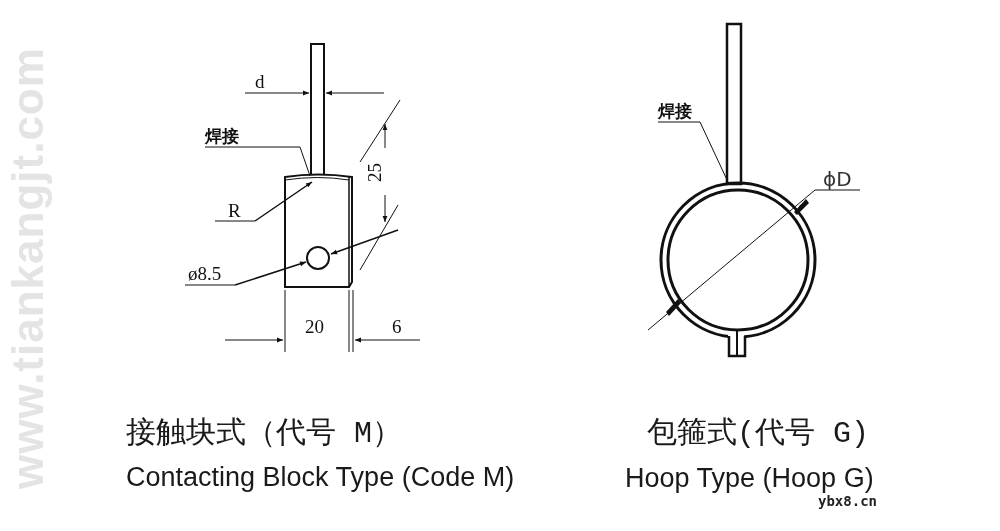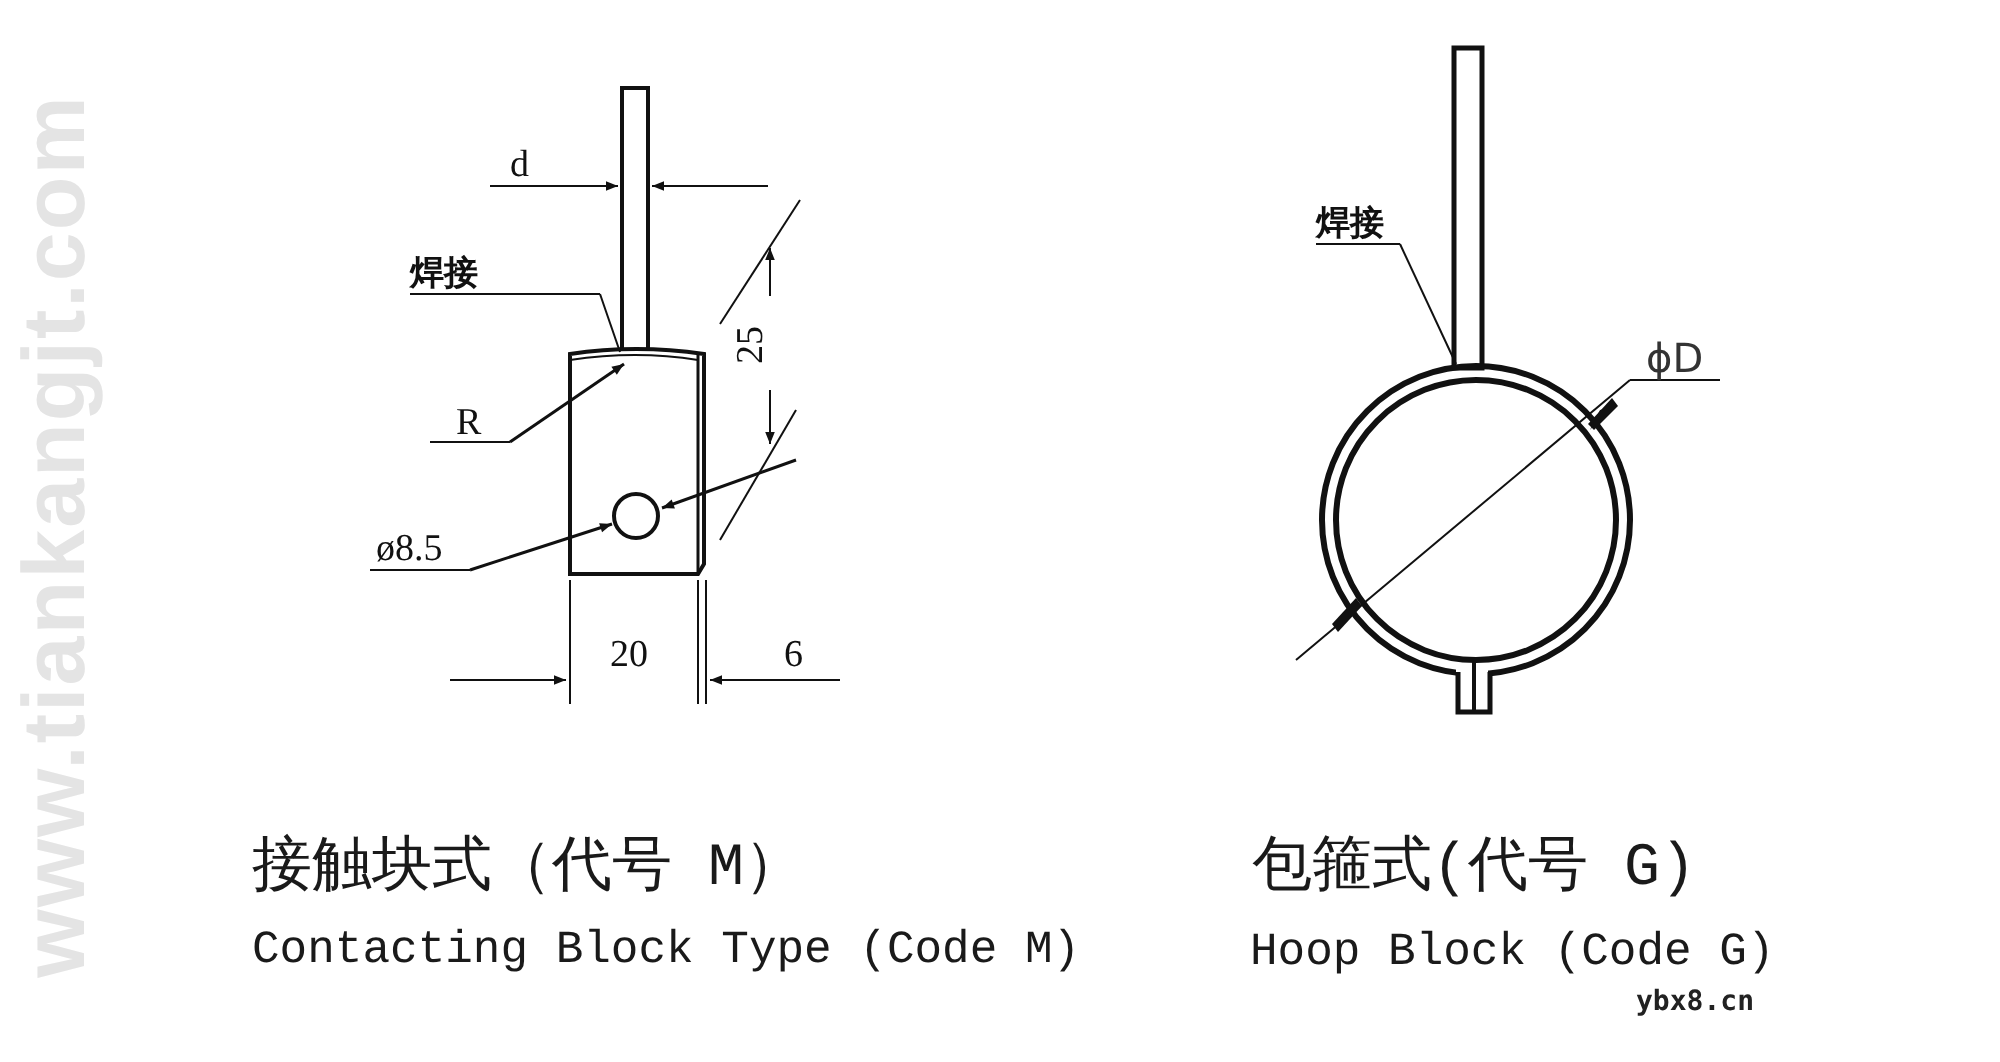--- a/index.html
+++ b/index.html
@@ -9,21 +9,21 @@
     transform:rotate(-90deg); transform-origin:center center;
     font-family:"Liberation Sans", sans-serif; font-weight:bold; font-size:44px;
     color:#e4e4e4; letter-spacing:1px; white-space:nowrap; text-align:center; line-height:40px;
   }
   svg.drawing { position:absolute; left:0; top:0; }
   .dimtxt { font-family:"Liberation Serif", serif; font-size:19px; fill:#111; }
   .cntxt { font-family:"DejaVu Sans", sans-serif; font-weight:bold; font-size:17px; fill:#111; }
   .phi { font-family:"DejaVu Sans", sans-serif; font-size:20px; fill:#333; }
   .caption { position:absolute; color:#1a1a1a; white-space:nowrap; }
   .cap-cn { font-family:Liberation Mono, monospace; font-size:30px; }
-  .cap-en { font-family:Liberation Mono, monospace; font-size:23px; }
+  .cap-en { font-family:Liberation Sans, sans-serif; font-size:27px; }
   .site { position:absolute; left:818px; top:493px; font-family:"DejaVu Sans Mono", monospace; font-size:14px; font-weight:bold; color:#222; background:#fff;text-align:center; }
 </style>
 </head>
 <body>
 
 <div class="watermark">www.tiankangjt.com</div>
 
 <svg class="drawing" width="1000" height="531" viewBox="0 0 1000 531">
   <defs>
     <marker id="arr" viewBox="0 0 10 10" refX="10" refY="5" markerWidth="9" markerHeight="6" orient="auto-start-reverse" markerUnits="userSpaceOnUse">
@@ -95,16 +95,16 @@
     <polygon points="666,312 678,299 681,303 669,316" fill="#111"></polygon>
   </g>
 
   <text class="cntxt" x="658" y="117">焊接</text>
   <text class="phi" x="823" y="186">ϕD</text>
 </svg>
 
 <div class="caption cap-cn" style="left:126px;top:412px;">接触块式（代号 M）</div>
 <div class="caption cap-en" style="left:126px;top:462px;">Contacting Block Type (Code M)</div>
 
-<div class="caption cap-cn" style="left:626px;top:412px;">包箍式(代号 G)</div>
-<div class="caption cap-en" style="left:625px;top:463px;">Hoop Block (Code G)</div>
+<div class="caption cap-cn" style="left:647px;top:412px;">包箍式(代号 G)</div>
+<div class="caption cap-en" style="left:625px;top:463px;">Hoop Type (Hoop G)</div>
 
 <div class="site">ybx8.cn</div>
 
 </body></html>

